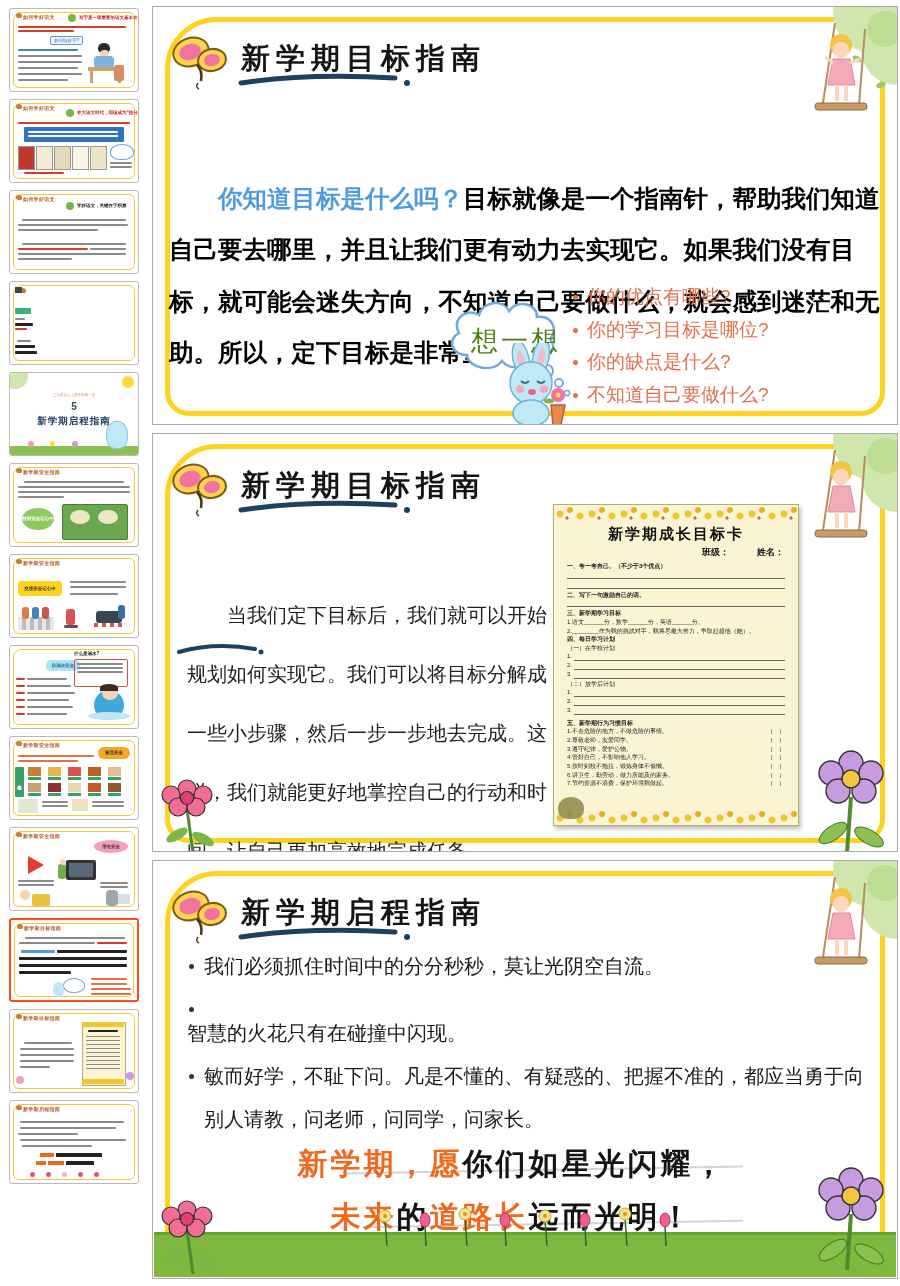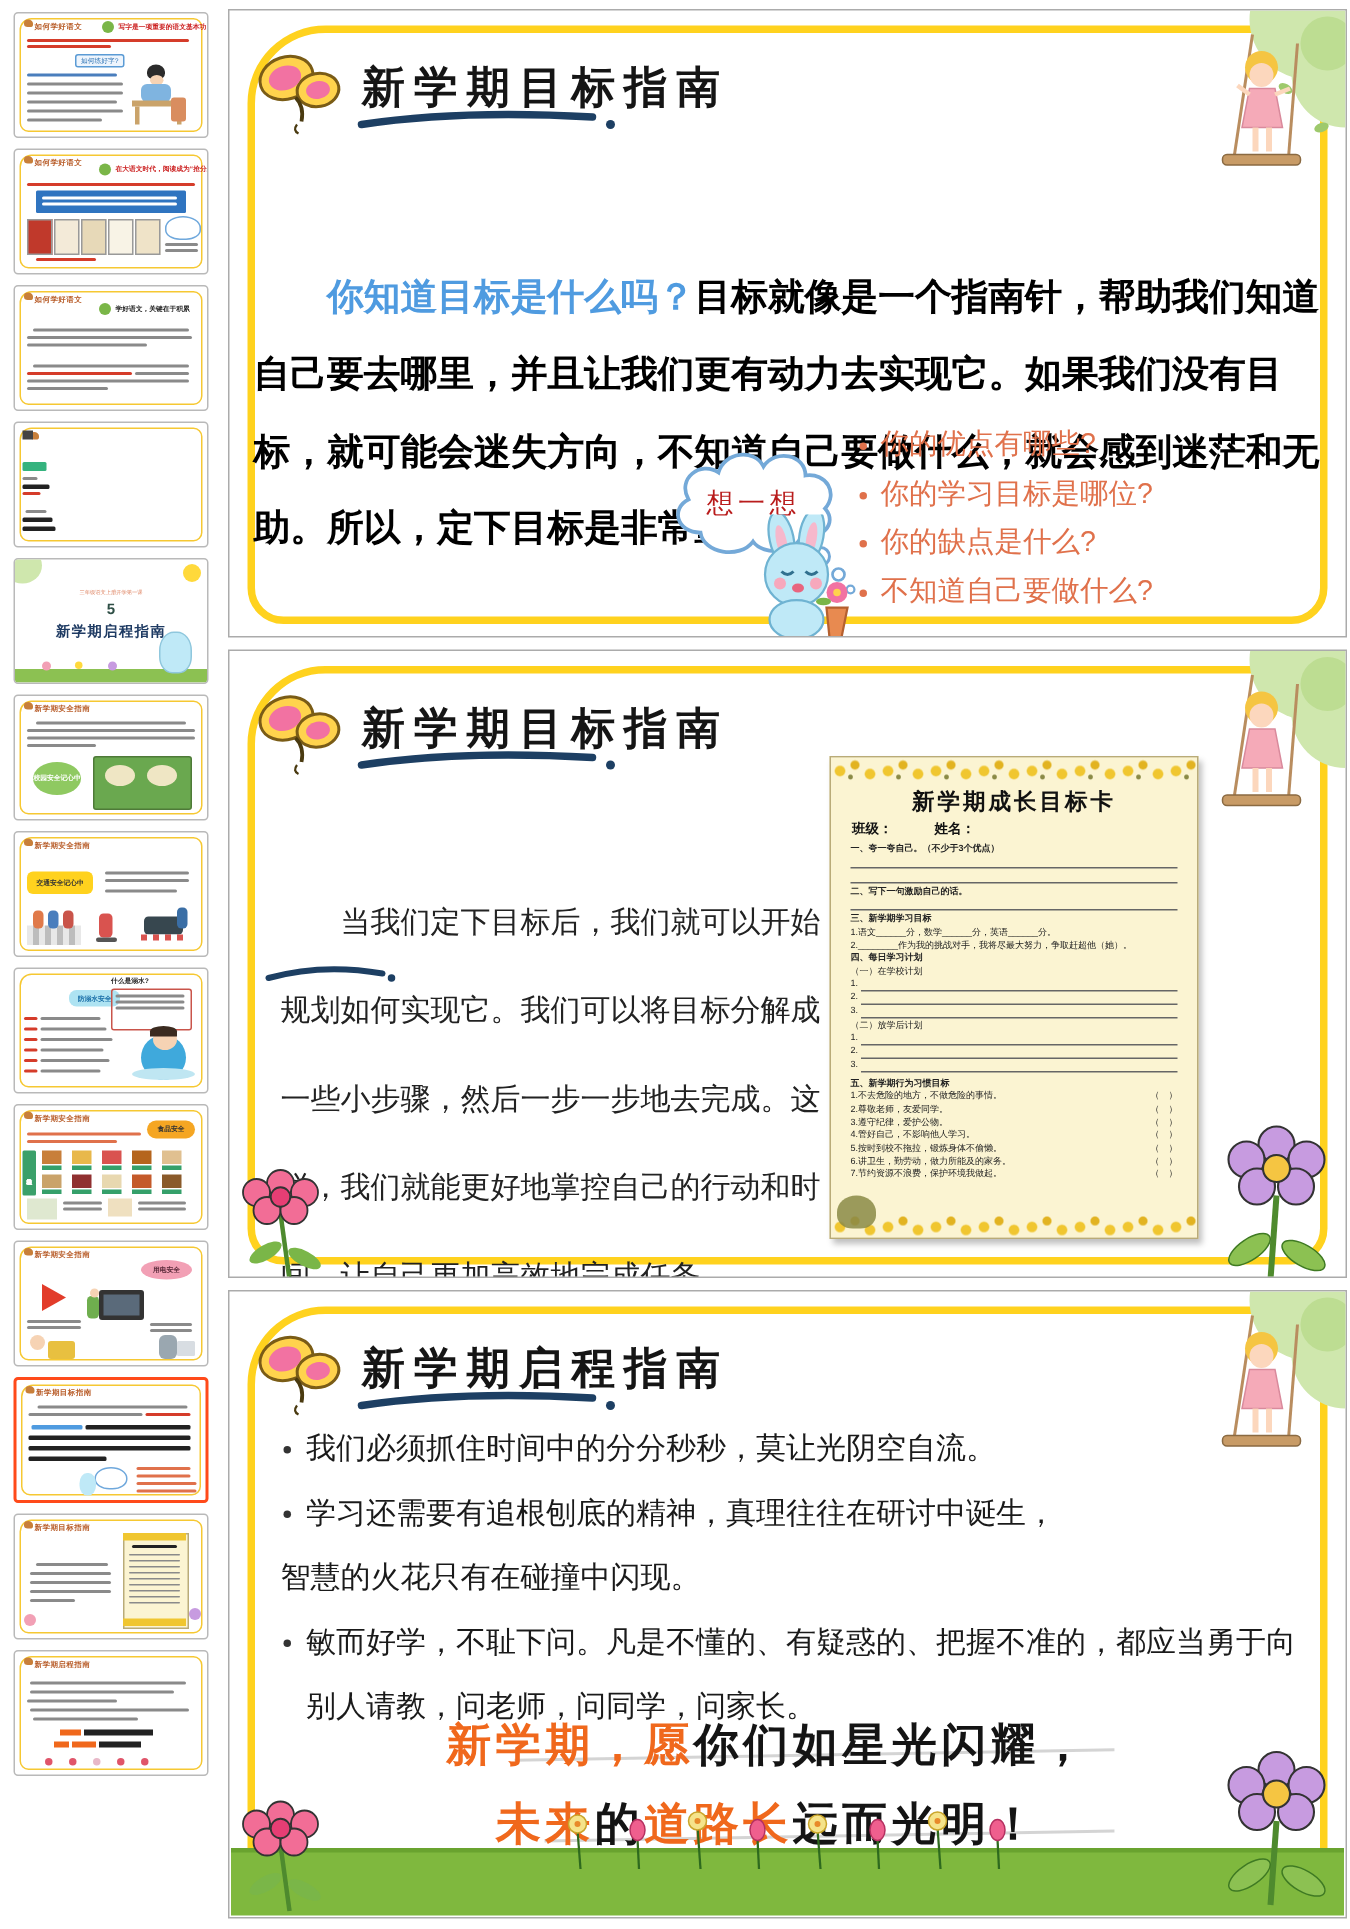--- a/index.html
+++ b/index.html
@@ -27,34 +27,34 @@
   .stitle{position:absolute;left:88px;top:32px;font-size:29px;font-weight:bold;color:#151515;letter-spacing:6px;
           font-family:"DejaVu Serif","Liberation Serif",serif;white-space:nowrap}
   .swoosh{position:absolute;left:84px;top:64px}
   .p1{position:absolute;left:44px;top:84px;width:670px;font-size:20px;line-height:2.12;color:#1a1a1a;text-indent:2em;font-family:"DejaVu Sans",sans-serif}
   .red{color:#ff0000;font-weight:bold}
   .p2{position:absolute;left:16px;top:166px;width:714px;font-size:24.5px;font-weight:bold;line-height:2.1;color:#000;text-indent:2em}
   .blue{color:#4f9be0}
   .qlist{position:absolute;left:420px;top:274px;font-size:19px;color:#e0714b;line-height:1.72}
   .qrow{display:flex;align-items:center}
   .qdot{width:5px;height:5px;border-radius:50%;background:#e0714b;margin-right:9px;flex:0 0 auto}
-  .cloudtxt{position:absolute;left:318px;top:316px;font-size:18px;color:#b91c1c;letter-spacing:3px;font-weight:500}
+  .cloudtxt{position:absolute;left:318px;top:316px;font-size:27px;color:#4d7c0f;letter-spacing:3px;font-weight:500}
   
   .s2para{position:absolute;left:34px;top:152px;width:372px;font-size:20px;line-height:2.95;color:#222;text-indent:2em}
   .gcard{position:absolute;left:400px;top:70px;width:246px;height:322px;background:#fbf4d2;border:1px solid #b9ab78;
          box-shadow:2px 3px 4px rgba(0,0,0,.25);overflow:hidden;box-sizing:border-box}
   .gstrip{height:17px;background-color:#fbf4d2;
      background-image:radial-gradient(circle at 6px 9px,#f0c630 3px,transparent 4px),
                       radial-gradient(circle at 16px 5px,#e2b321 2.5px,transparent 3.5px),
                       radial-gradient(circle at 26px 11px,#f0c630 3px,transparent 4px),
                       radial-gradient(circle at 13px 13px,#8a8a46 1.2px,transparent 2px);
      background-size:32px 17px}
   .gtitle{font-size:15px;font-weight:bold;text-align:center;margin-top:3px;color:#111;
           font-family:"DejaVu Serif","Liberation Serif",serif;letter-spacing:2px}
-  .grow{font-size:9px;font-weight:bold;text-align:left;color:#111;margin-top:2px}
+  .grow{font-size:9px;font-weight:bold;text-align:right;color:#111;margin-top:2px}
   .grow span{margin:0 14px}
   .gbody{padding:3px 13px 0 13px;font-size:6px;color:#222;line-height:1.45}
   .gsec{font-weight:bold}
   .gul{border-bottom:1px solid #666;height:7px;margin:0 0 2px 0}
   .gnum{display:flex;align-items:flex-end;height:8px;margin-bottom:1px}
   .gnum u{flex:1 1 auto;border-bottom:1px solid #666;text-decoration:none;height:7px;margin-left:2px}
   .gb{display:flex;justify-content:space-between}
   .s2swoosh{position:absolute;left:22px;top:206px}
   
   .blist{position:absolute;left:34px;top:84px;width:688px;font-size:20px;color:#1a1a1a;line-height:2.15}
@@ -591,21 +591,20 @@
       <rect x="83" y="78" width="4" height="16" fill="#fcd7bd"></rect>
     </svg>
 
     <div class="blist">
       <div class="bitem">
           <span class="bdot"></span>
           <span>我们必须抓住时间中的分分秒秒，莫让光阴空自流。</span>
         </div>
       <div class="bitem">
           <span class="bdot"></span>
-          <span>学习还需要有追根刨底的精神，真理往往在研讨中诞生，</span>
         </div>
       <div>智慧的火花只有在碰撞中闪现。</div>
       <div class="bitem">
           <span class="bdot"></span>
           <span class="bcont" style="padding-left:0;display:block;text-indent:0">敏而好学，不耻下问。凡是不懂的、有疑惑的、把握不准的，都应当勇于向别人请教，问老师，问同学，问家长。</span>
         </div>
     </div>
 
     <i class="sketch" style="left:190px;top:308px;width:400px;transform:rotate(-1deg)"></i>
     <i class="sketch" style="left:210px;top:362px;width:380px;transform:rotate(-1deg)"></i>

